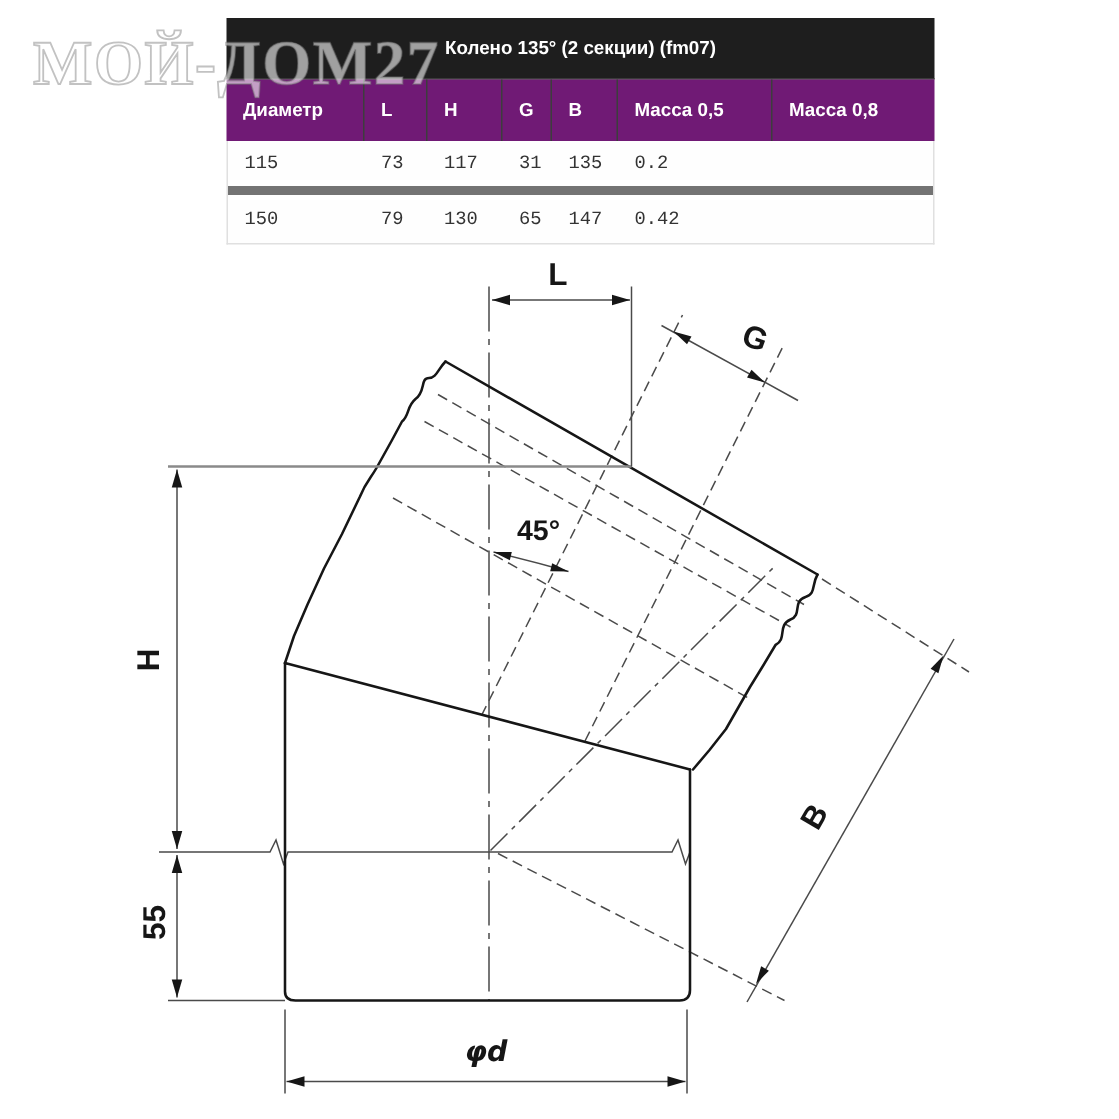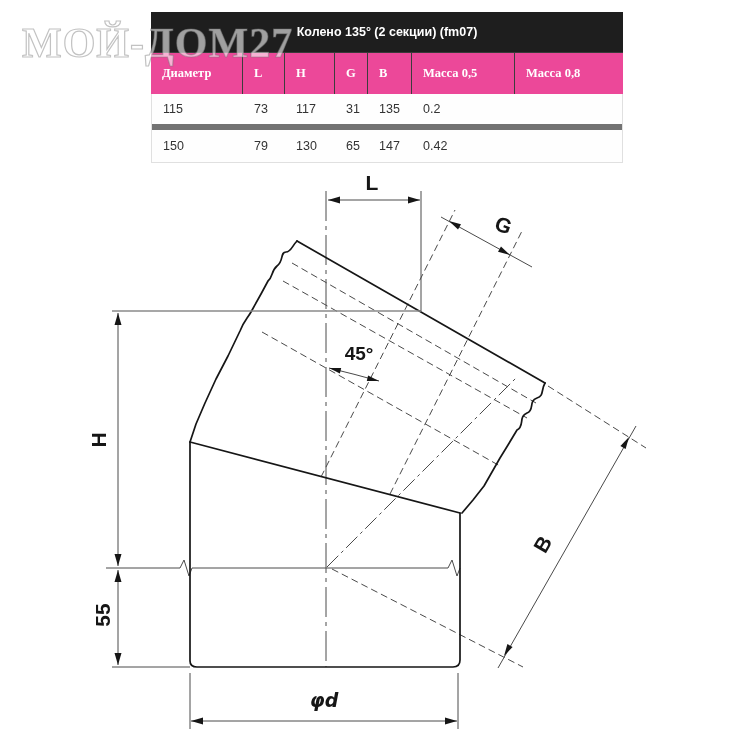--- a/index.html
+++ b/index.html
@@ -23,27 +23,27 @@
   }
 
   
   .spec-table{position:absolute;left:151px;top:12px;width:472px;z-index:10;}
   .tbl-title{
     background:#1e1e1e;color:#fff;height:40px;line-height:40px;
     text-align:center;font-size:12.5px;font-weight:bold;
     border-bottom:1px solid #3a3a3a;
   }
   .tbl-head{display:grid;grid-template-columns:91px 42px 50px 33px 44px 103px 109px;
-    background:#ec4899;height:41px;font-family:Liberation Serif, serif;}
+    background:#701a75;height:41px;}
   .tbl-head .cell{
     color:#fff;font-size:12.5px;font-weight:bold;line-height:41px;
     padding-left:11px;border-left:1px solid #3d3d3d;overflow:hidden;white-space:nowrap;}
   .tbl-head .cell:first-child{border-left:none;}
   .tbl-body{border:1px solid #e0e0e0;border-top:none;background:#fefefe;}
-  .tbl-row{display:grid;grid-template-columns:91px 42px 50px 33px 44px 103px 109px;height:30px;}
+  .tbl-row{display:grid;grid-template-columns:91px 42px 50px 33px 44px 103px 109px;height:30px;font-family:Liberation Mono, monospace;}
   .tbl-row + .tbl-row{border-top:6px solid #737373;height:32px;}
   .tbl-row .cell{
     color:#333;font-size:12.5px;line-height:30px;padding-left:11px;
     overflow:hidden;white-space:nowrap;}
   .tbl-row + .tbl-row .cell{line-height:32px;}
 
   
   .drawing{position:absolute;left:0;top:0;z-index:5;}
   .outline{stroke:#161616;stroke-width:1.7;fill:none;stroke-linejoin:round;stroke-linecap:round;}
   .thin{stroke:#4a4a4a;stroke-width:1;fill:none;}

